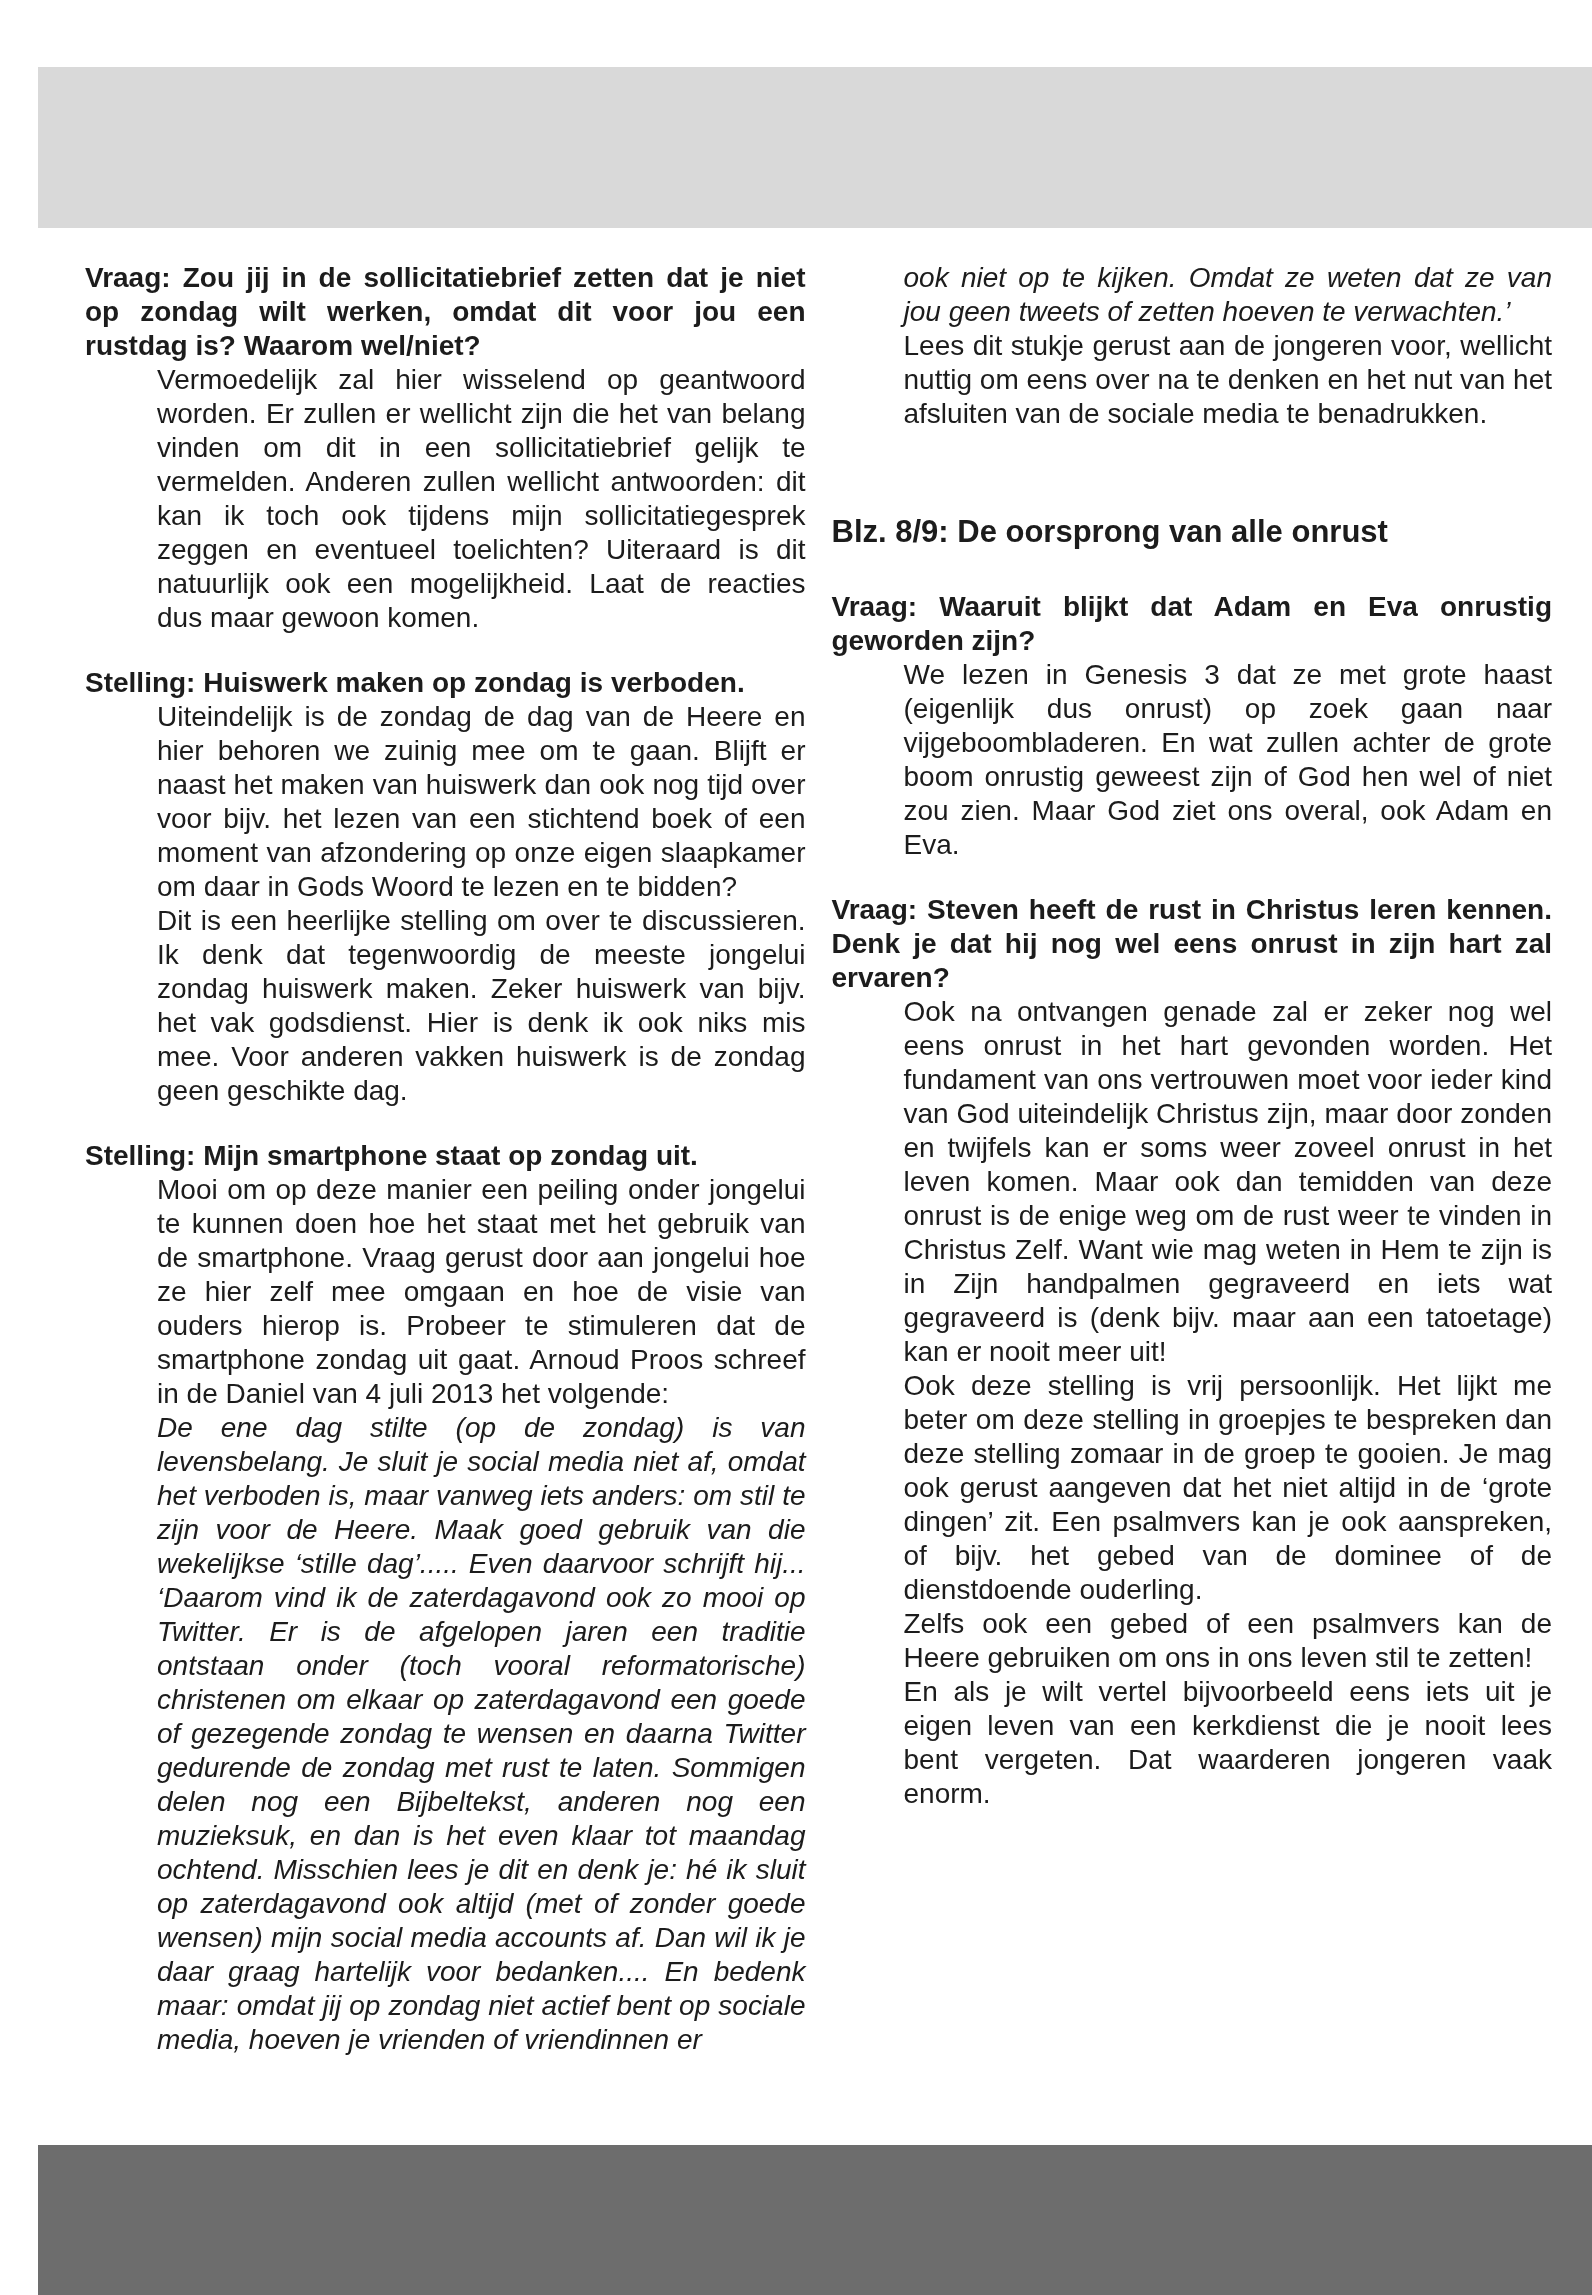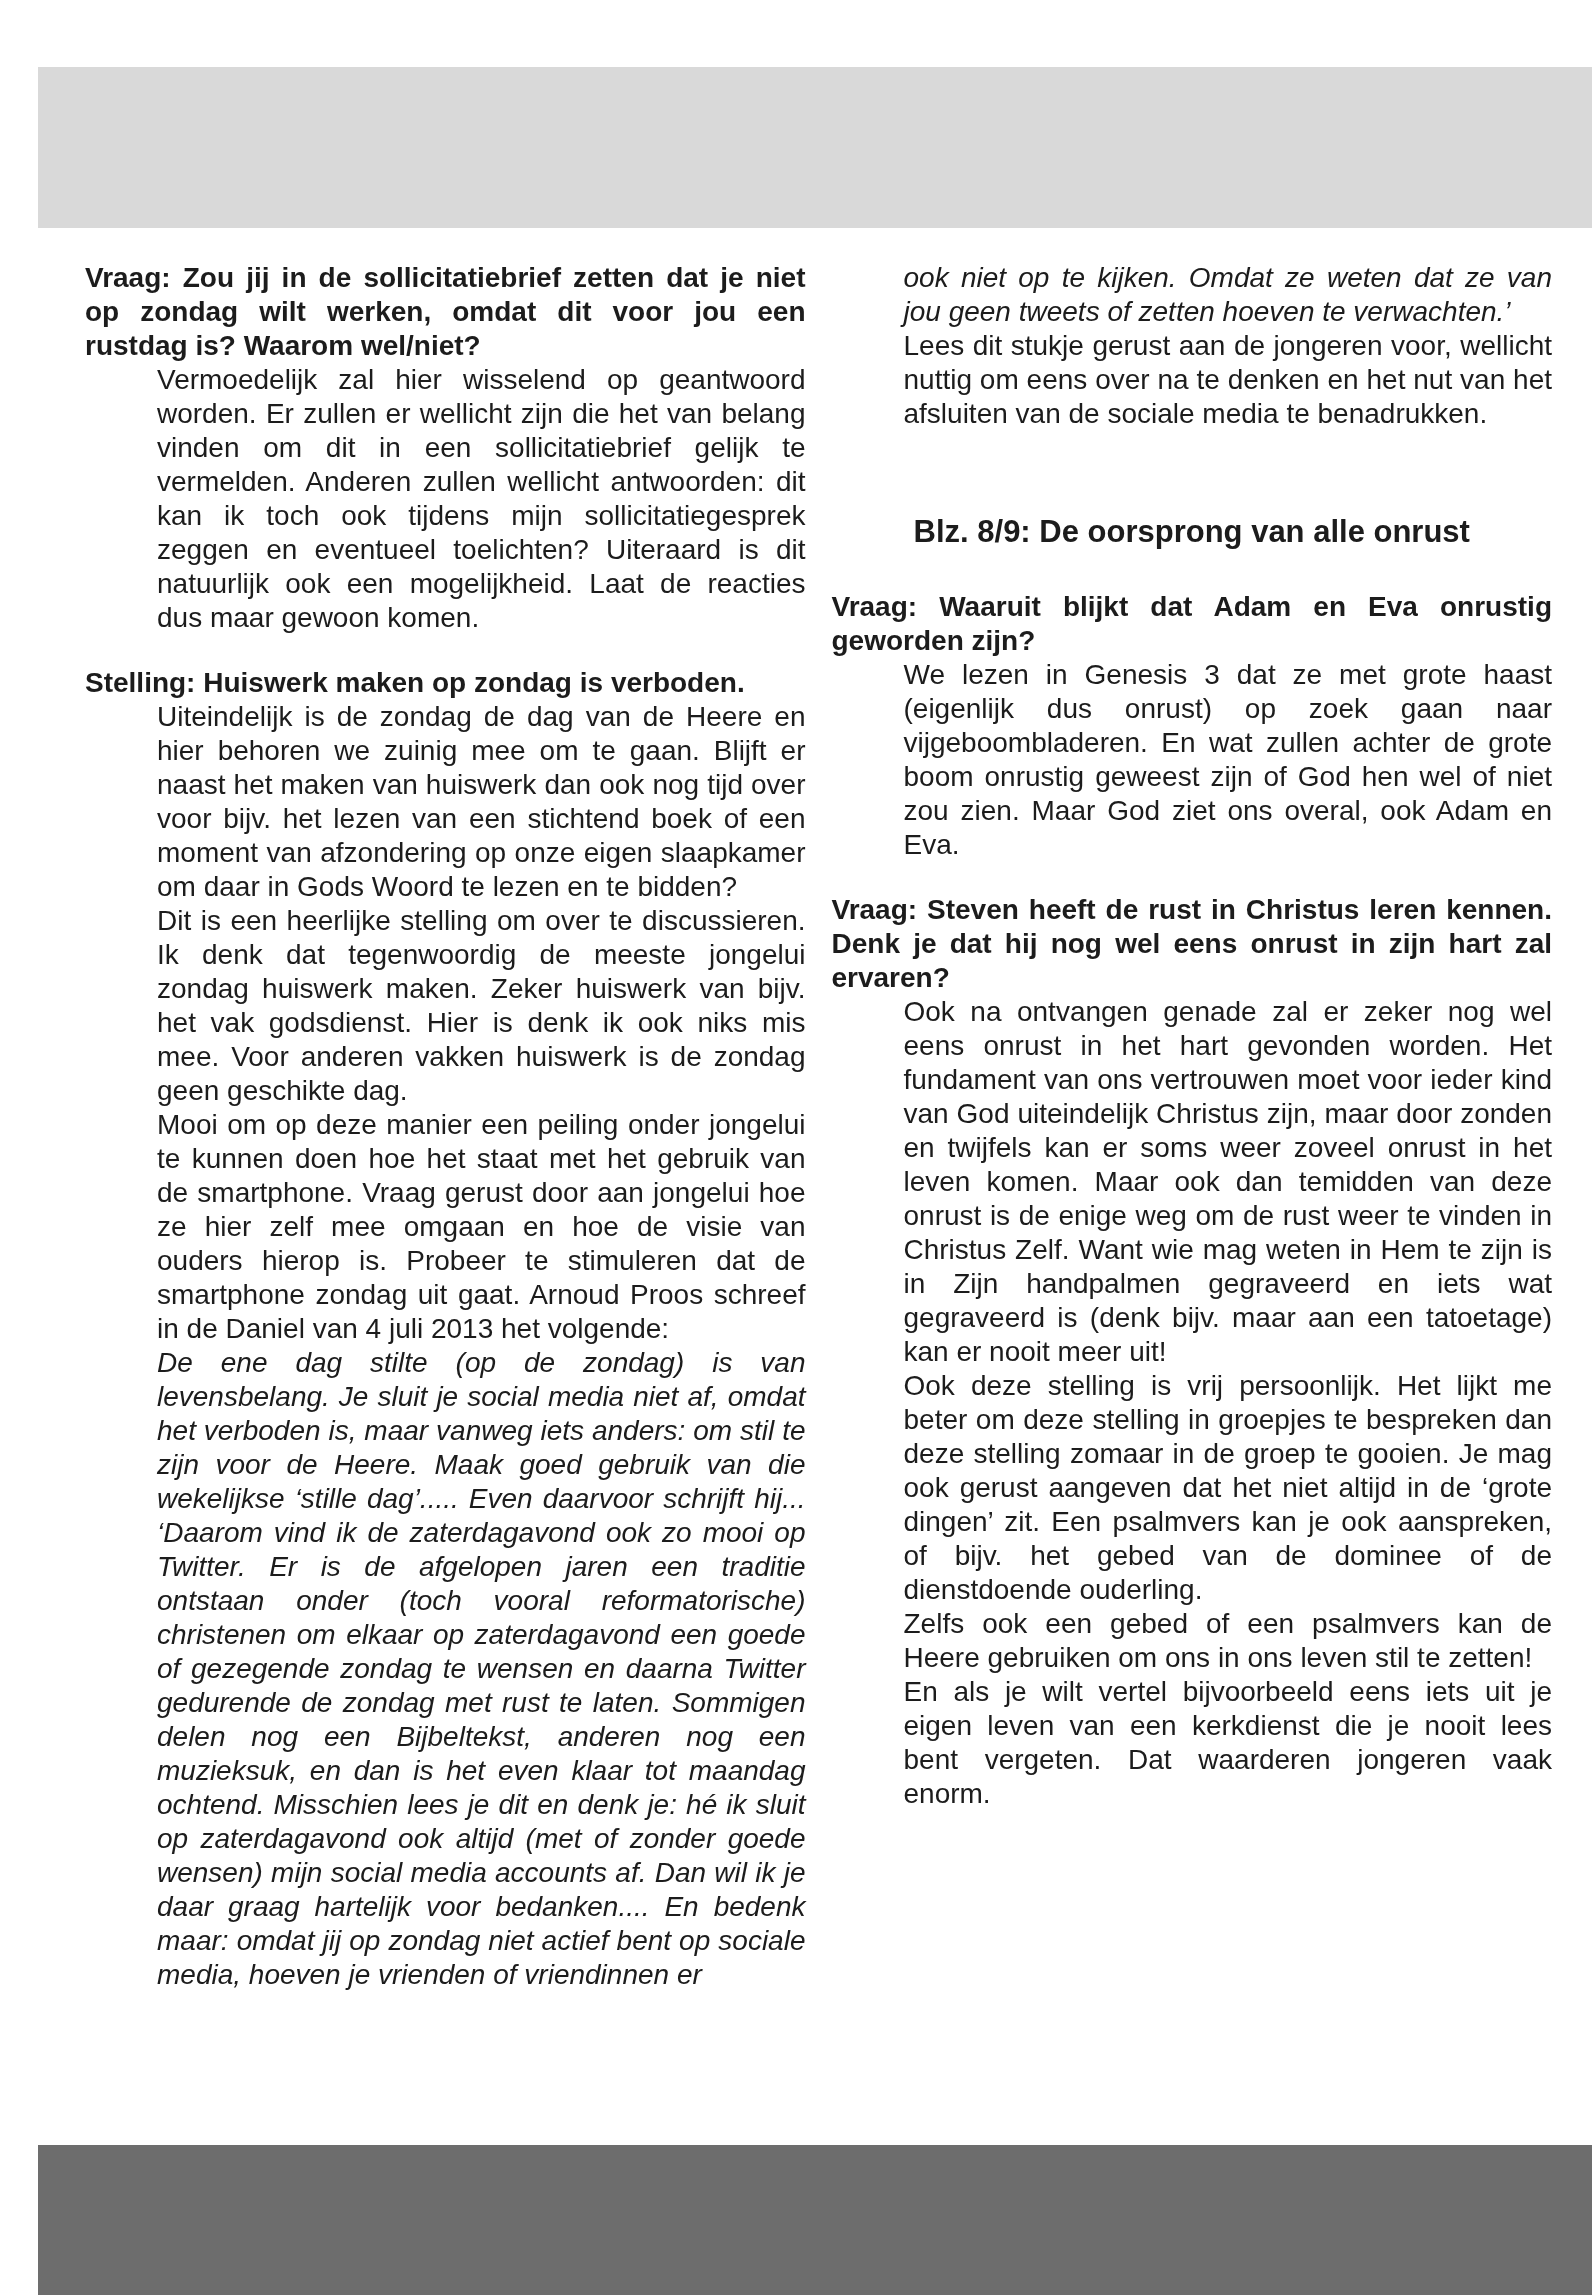--- a/index.html
+++ b/index.html
@@ -50,37 +50,38 @@
     font-weight: 700;
     margin-top: 31px;
   }
   .col .block:first-child { margin-top: 12px; }
   .block.section-heading {
     font-weight: 700;
     font-size: 31px;
     line-height: 36px;
     margin-top: 83px;
     margin-bottom: 40px;
-    text-align: center;
+    text-align: left;
   }
   .block.paragraph { margin-left: 72px; }
   .block.italic { font-style: italic; }
 </style>
 </head>
 <body style="color: rgb(28, 28, 28);">
 
 <div class="page">
   <div class="top-band"></div>
   <div class="content">
     <div class="col" id="col-left">
         <div class="block heading">Vraag: Zou jij in de sollicitatiebrief zetten dat je niet op zondag wilt werken, omdat dit voor jou een rustdag is? Waarom wel/niet?</div>
         <div class="block paragraph">Vermoedelijk zal hier wisselend op geantwoord worden. Er zullen er wellicht zijn die het van belang vinden om dit in een sollicitatiebrief gelijk te vermelden. Anderen zullen wellicht antwoorden: dit kan ik toch ook tijdens mijn sollicitatiegesprek zeggen en eventueel toelichten? Uiteraard is dit natuurlijk ook een mogelijkheid. Laat de reacties dus maar gewoon komen.</div>
         <div class="block heading">Stelling: Huiswerk maken op zondag is verboden.</div>
         <div class="block paragraph">Uiteindelijk is de zondag de dag van de Heere en hier behoren we zuinig mee om te gaan. Blijft er naast het maken van huiswerk dan ook nog tijd over voor bijv. het lezen van een stichtend boek of een moment van afzondering op onze eigen slaapkamer om daar in Gods Woord te lezen en te bidden?</div>
         <div class="block paragraph">Dit is een heerlijke stelling om over te discussieren. Ik denk dat tegenwoordig de meeste jongelui zondag huiswerk maken. Zeker huiswerk van bijv. het vak godsdienst. Hier is denk ik ook niks mis mee. Voor anderen vakken huiswerk is de zondag geen geschikte dag.</div>
+        <div class="block heading">Stelling: Mijn smartphone staat op zondag uit.</div>
         <div class="block paragraph">Mooi om op deze manier een peiling onder jongelui te kunnen doen hoe het staat met het gebruik van de smartphone. Vraag gerust door aan jongelui hoe ze hier zelf mee omgaan en hoe de visie van ouders hierop is. Probeer te stimuleren dat de smartphone zondag uit gaat. Arnoud Proos schreef in de Daniel van 4 juli 2013 het volgende:</div>
         <div class="block paragraph italic">De ene dag stilte (op de zondag) is van levensbelang. Je sluit je social media niet af, omdat het verboden is, maar vanweg iets anders: om stil te zijn voor de Heere. Maak goed gebruik van die wekelijkse ‘stille dag’..... Even daarvoor schrijft hij... ‘Daarom vind ik de zaterdagavond ook zo mooi op Twitter. Er is de afgelopen jaren een traditie ontstaan onder (toch vooral reformatorische) christenen om elkaar op zaterdagavond een goede of gezegende zondag te wensen en daarna Twitter gedurende de zondag met rust te laten. Sommigen delen nog een Bijbeltekst, anderen nog een muzieksuk, en dan is het even klaar tot maandag ochtend. Misschien lees je dit en denk je: hé ik sluit op zaterdagavond ook altijd (met of zonder goede wensen) mijn social media accounts af. Dan wil ik je daar graag hartelijk voor bedanken.... En bedenk maar: omdat jij op zondag niet actief bent op sociale media, hoeven je vrienden of vriendinnen er</div>
       </div>
     <div class="col" id="col-right">
         <div class="block paragraph italic">ook niet op te kijken. Omdat ze weten dat ze van jou geen tweets of zetten hoeven te verwachten.’</div>
         <div class="block paragraph">Lees dit stukje gerust aan de jongeren voor, wellicht nuttig om eens over na te denken en het nut van het afsluiten van de sociale media te benadrukken.</div>
         <div class="block section-heading">Blz. 8/9: De oorsprong van alle onrust</div>
         <div class="block heading">Vraag: Waaruit blijkt dat Adam en Eva onrustig geworden zijn?</div>
         <div class="block paragraph">We lezen in Genesis 3 dat ze met grote haast (eigenlijk dus onrust) op zoek gaan naar vijgeboombladeren. En wat zullen achter de grote boom onrustig geweest zijn of God hen wel of niet zou zien. Maar God ziet ons overal, ook Adam en Eva.</div>
         <div class="block heading">Vraag: Steven heeft de rust in Christus leren kennen. Denk je dat hij nog wel eens onrust in zijn hart zal ervaren?</div>

